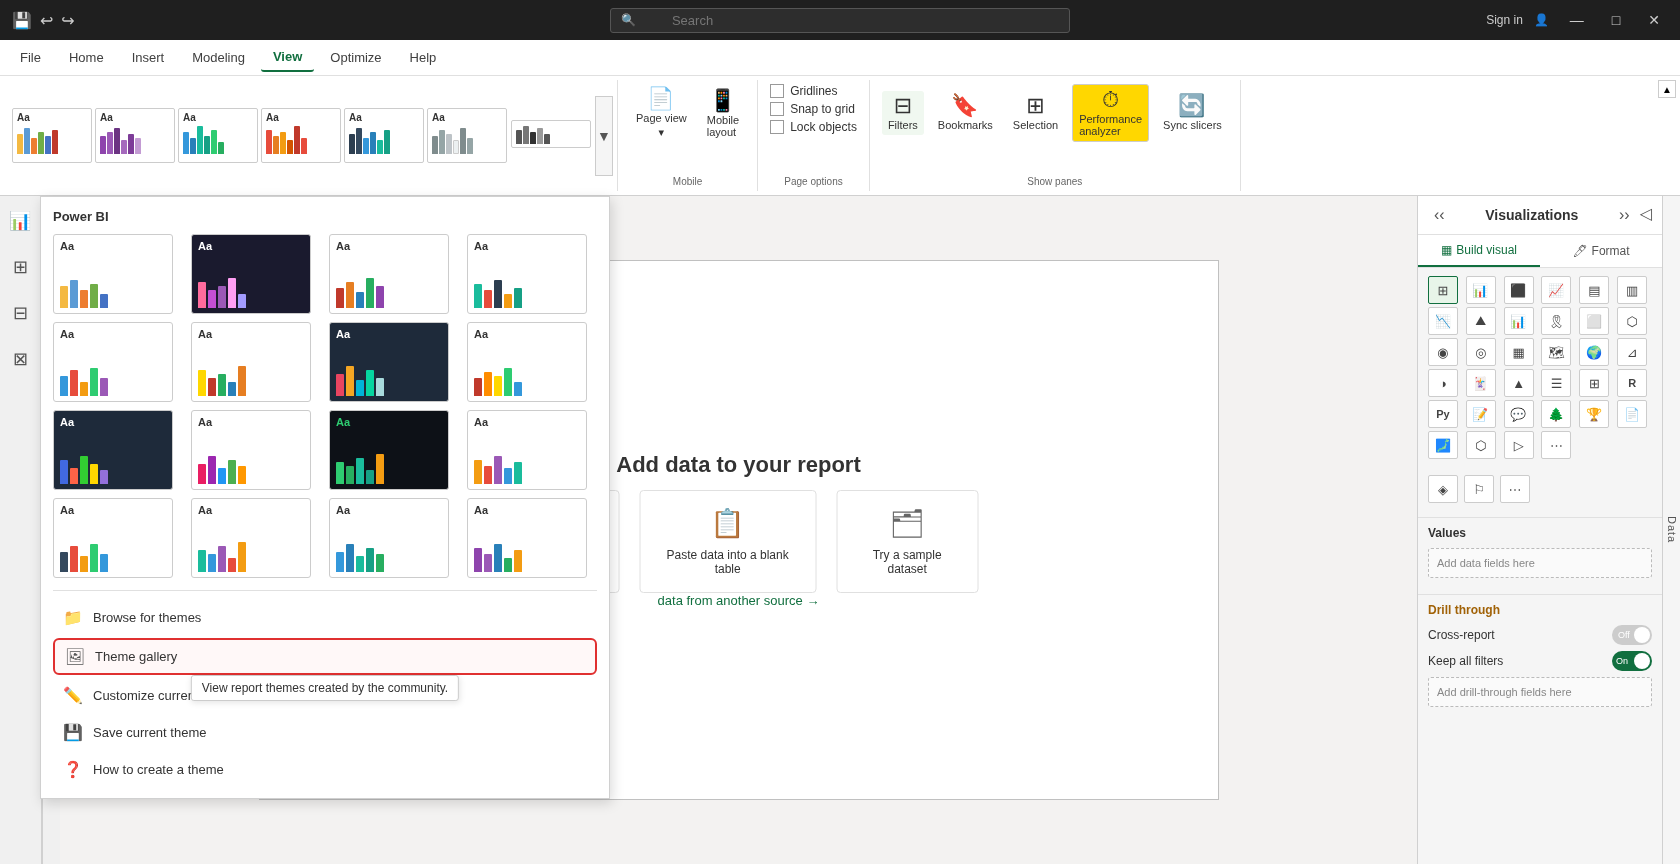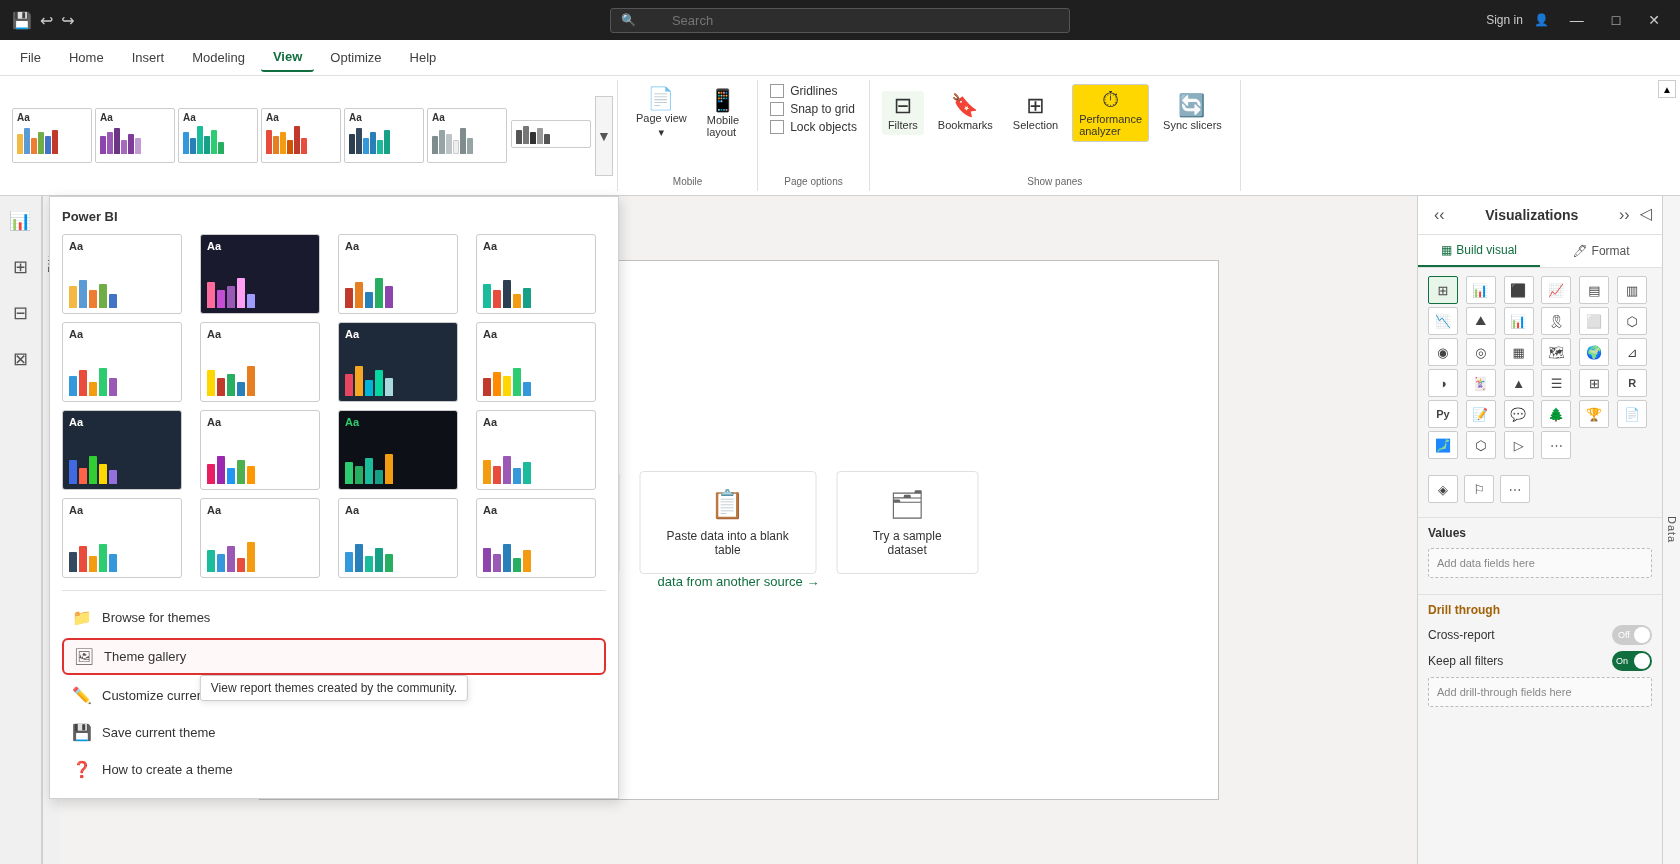--- a/index.html
+++ b/index.html
@@ -145,21 +145,21 @@
       align-items: center;
       padding: 8px 0;
       gap: 12px;
     }
     .sidebar-icon { font-size: 18px; cursor: pointer; color: #555; padding: 6px; border-radius: 3px; }
 
     
     .theme-panel {
       position: absolute;
       top: 196px;
-      left: 49px;
+      left: 40px;
       width: 570px;
       background: #fff;
       border: 1px solid #d0d0d0;
       box-shadow: 2px 4px 12px rgba(0,0,0,0.15);
       z-index: 100;
       padding: 12px;
     }
     .theme-panel-title { font-size: 13px; font-weight: 700; color: #333; margin-bottom: 10px; }
     .theme-panel-grid { display: grid; grid-template-columns: repeat(4, 1fr); gap: 8px; margin-bottom: 12px; }
     .tp-swatch {
@@ -813,20 +813,21 @@
     </div>
   </div>
 
   <div class="filters-sidebar">
     <span class="filters-label">Filters</span>
   </div>
 
   <div class="canvas-area">
     <div class="report-canvas">
       <div class="canvas-placeholder">
+        <h2>Add data to your report</h2>
         <div class="data-actions">
           <div class="data-action-btn">
             <span class="da-icon">🗄</span>
             <span class="da-label">SQL Server</span>
           </div>
           <div class="data-action-btn">
             <span class="da-icon">📋</span>
             <span class="da-label">Paste data into a blank table</span>
           </div>
           <div class="data-action-btn">

